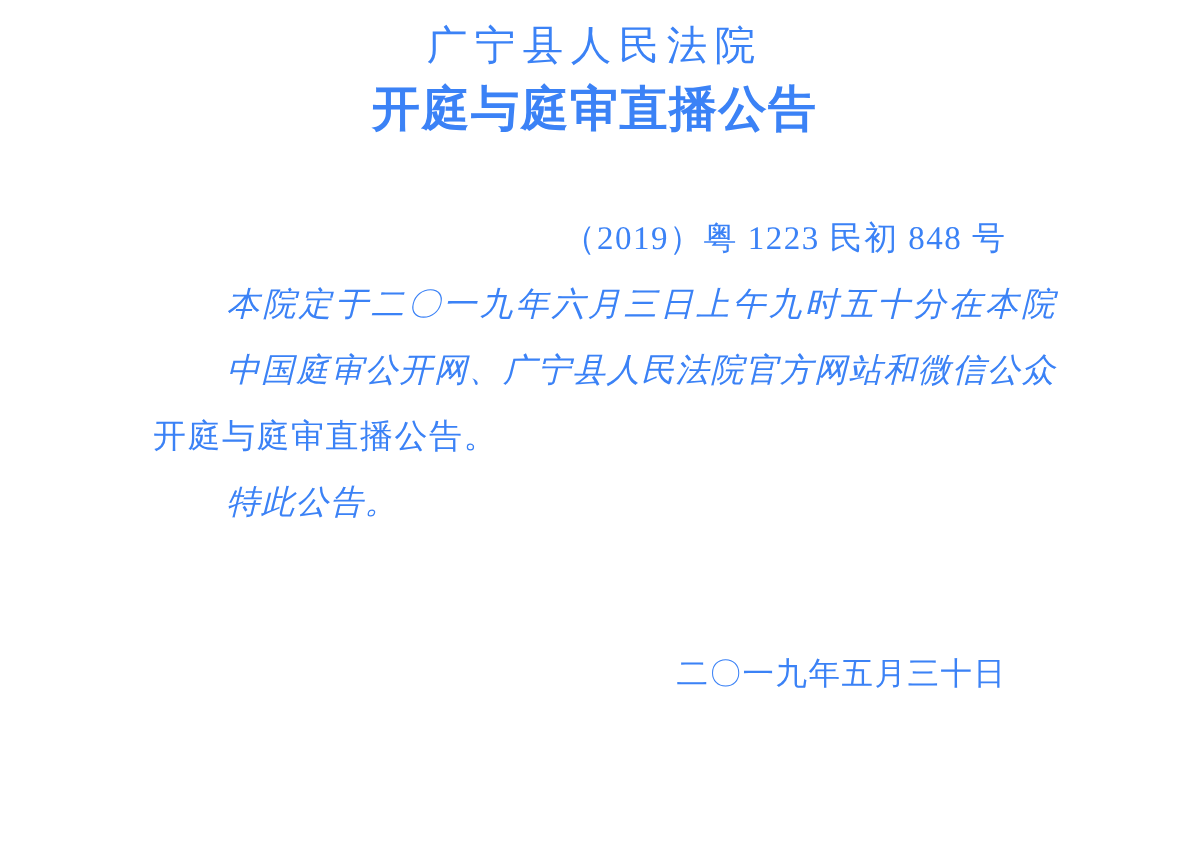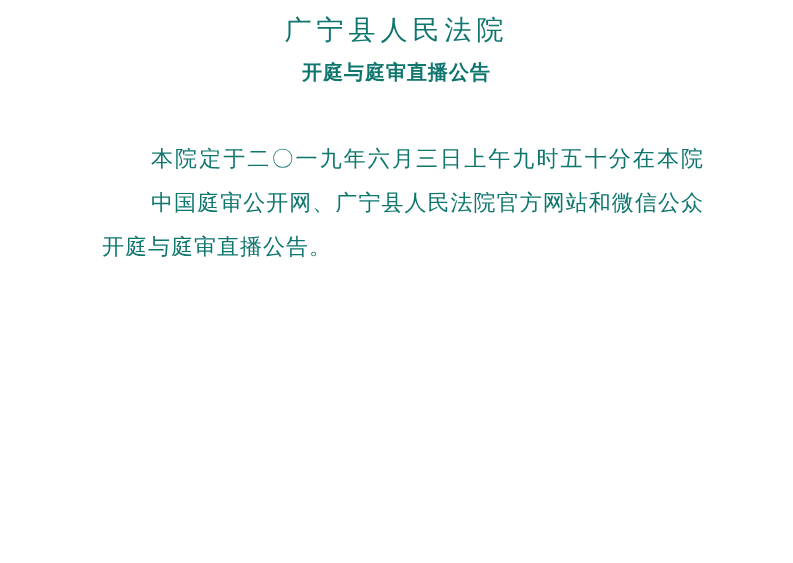--- a/index.html
+++ b/index.html
@@ -5,37 +5,37 @@
   html, body {
     margin: 0;
     padding: 0;
     background: #ffffff;
   }
   .page {
     position: relative;
     width: 793px;
     height: 512px;
     background: #ffffff;
-    color: #0f766e;
+    color: #3b82f6;
     font-family: "Liberation Serif", "DejaVu Serif", serif;
     overflow: hidden;
     border-radius: 18px;
   }
   .court-name {
     margin-top: 14px;
     text-align: center;
     font-size: 27px;
     line-height: 32px;
     letter-spacing: 5px;
     font-weight: normal;
   }
   .announcement-title {
     margin-top: 6px;
     text-align: center;
-    font-size: 20px;
+    font-size: 32px;
     line-height: 40px;
     letter-spacing: 1px;
     font-weight: bold;
   }
   .doc-body {
     margin-top: 45px;
     margin-left: 102px;
     width: 601px;
     font-size: 22px;
     line-height: 44px;
@@ -45,20 +45,21 @@
     white-space: nowrap;
   }
   .line.justify {
     white-space: normal;
     text-align: justify;
     text-align-last: justify;
     letter-spacing: 0;
   }
   .line.indent {
     text-indent: 49px;
+    font-style: italic;
   }
   .line.case-number {
     text-align: right;
     text-align-last: right;
     padding-right: 32px;
     box-sizing: border-box;
     letter-spacing: 1px;
   }
   .date-line {
     margin-top: 70px;
@@ -76,26 +77,29 @@
 <body>
 
 <div class="page">
 
   <div class="court-name">广宁县人民法院</div>
 
   <div class="announcement-title">开庭与庭审直播公告</div>
 
   <div class="doc-body">
 
+    <div class="line case-number">（2019）粤 1223 民初 848 号</div>
 
     <div class="line justify indent">本院定于二〇一九年六月三日上午九时五十分在本院</div>
 
 
 
     <div class="line justify indent">中国庭审公开网、广宁县人民法院官方网站和微信公众</div>
 
     <div class="line">开庭与庭审直播公告。</div>
 
+    <div class="line indent">特此公告。</div>
 
   </div>
 
+  <div class="date-line">二〇一九年五月三十日</div>
 
 </div>
 
 </body></html>

